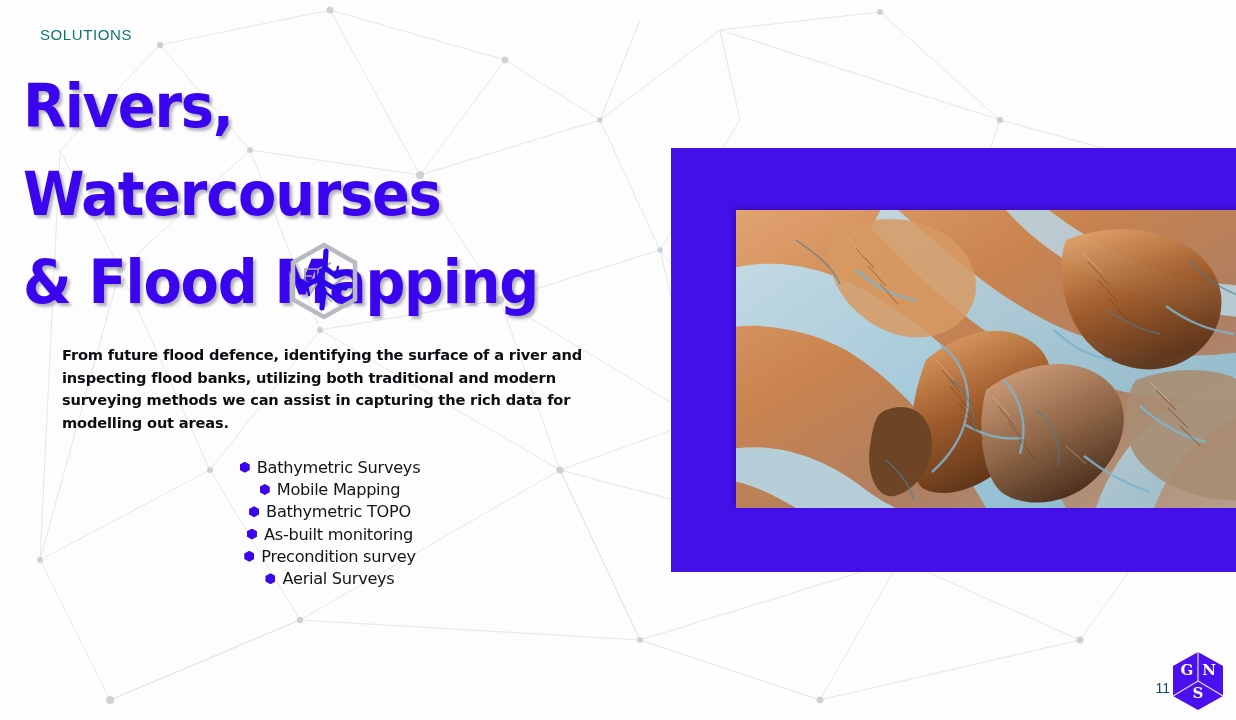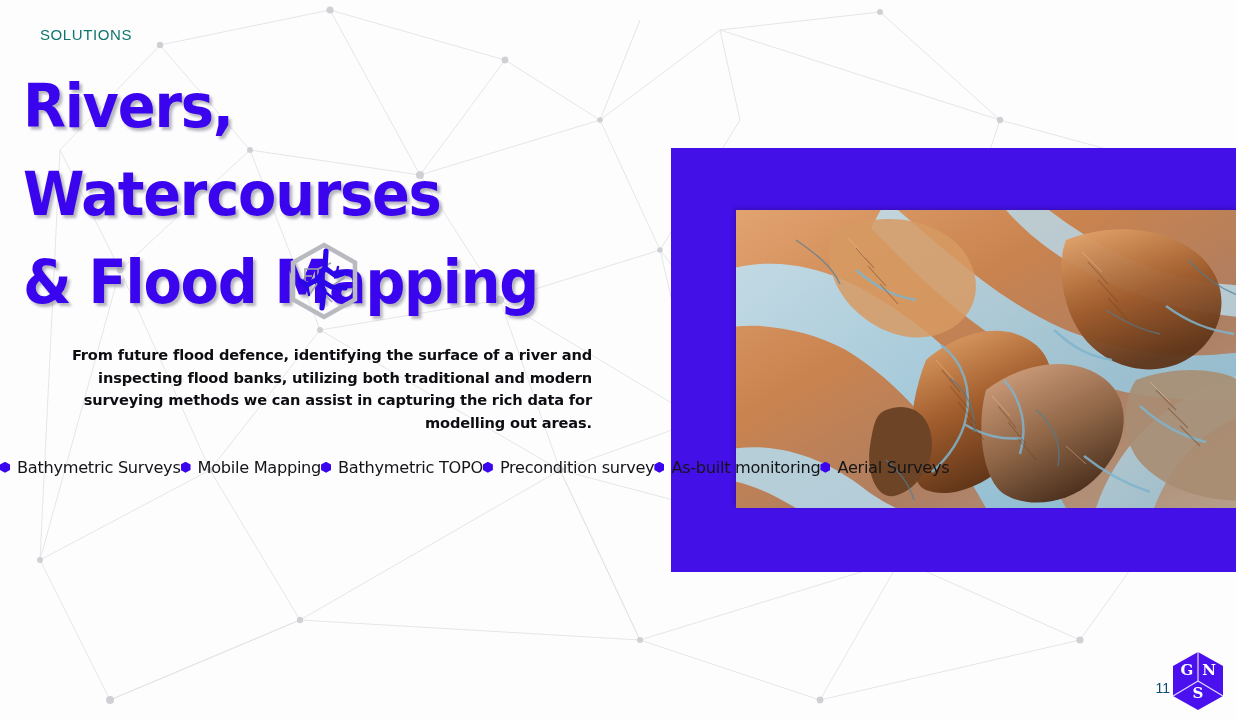--- a/index.html
+++ b/index.html
@@ -56,37 +56,37 @@
     position:absolute;
     left:288px; top:242px;
     width:72px; height:78px;
     z-index:5;
   }
   
   #paragraph {
     position:absolute;
     left:62px; top:344px;
     width:530px;
-    text-align:right;
+    text-align:left;
     font-family:"DejaVu Sans", sans-serif;
     font-size:14.6px;
     font-weight:bold;
     line-height:1.55;
     color:#0d0d12;
     letter-spacing:-.15px;
     z-index:5;
   }
   
   #bullet-list {
     position:absolute;
     left:0; top:456px;
     width:660px;
     z-index:5;
     display:flex;
-    flex-direction:row;
+    flex-direction:column;
     align-items:center;
   }
   .bullet-row {
     display:flex;
     align-items:center;
     gap:7px;
     height:22.3px;
   }
   .hexdot {
     width:10px; height:11px;
@@ -241,25 +241,25 @@
     <div class="bullet-row">
       <span class="hexdot"></span>
       <span class="bullet-text">Mobile Mapping</span>
     </div>
     <div class="bullet-row">
       <span class="hexdot"></span>
       <span class="bullet-text">Bathymetric TOPO</span>
     </div>
     <div class="bullet-row">
       <span class="hexdot"></span>
+      <span class="bullet-text">As-built monitoring</span>
+    </div>
+    <div class="bullet-row">
+      <span class="hexdot"></span>
       <span class="bullet-text">Precondition survey</span>
-    </div>
-    <div class="bullet-row">
-      <span class="hexdot"></span>
-      <span class="bullet-text">As-built monitoring</span>
     </div>
     <div class="bullet-row">
       <span class="hexdot"></span>
       <span class="bullet-text">Aerial Surveys</span>
     </div>
   </div>
 
   <div id="photo-panel"></div>
 
   <div id="photo-frame">

